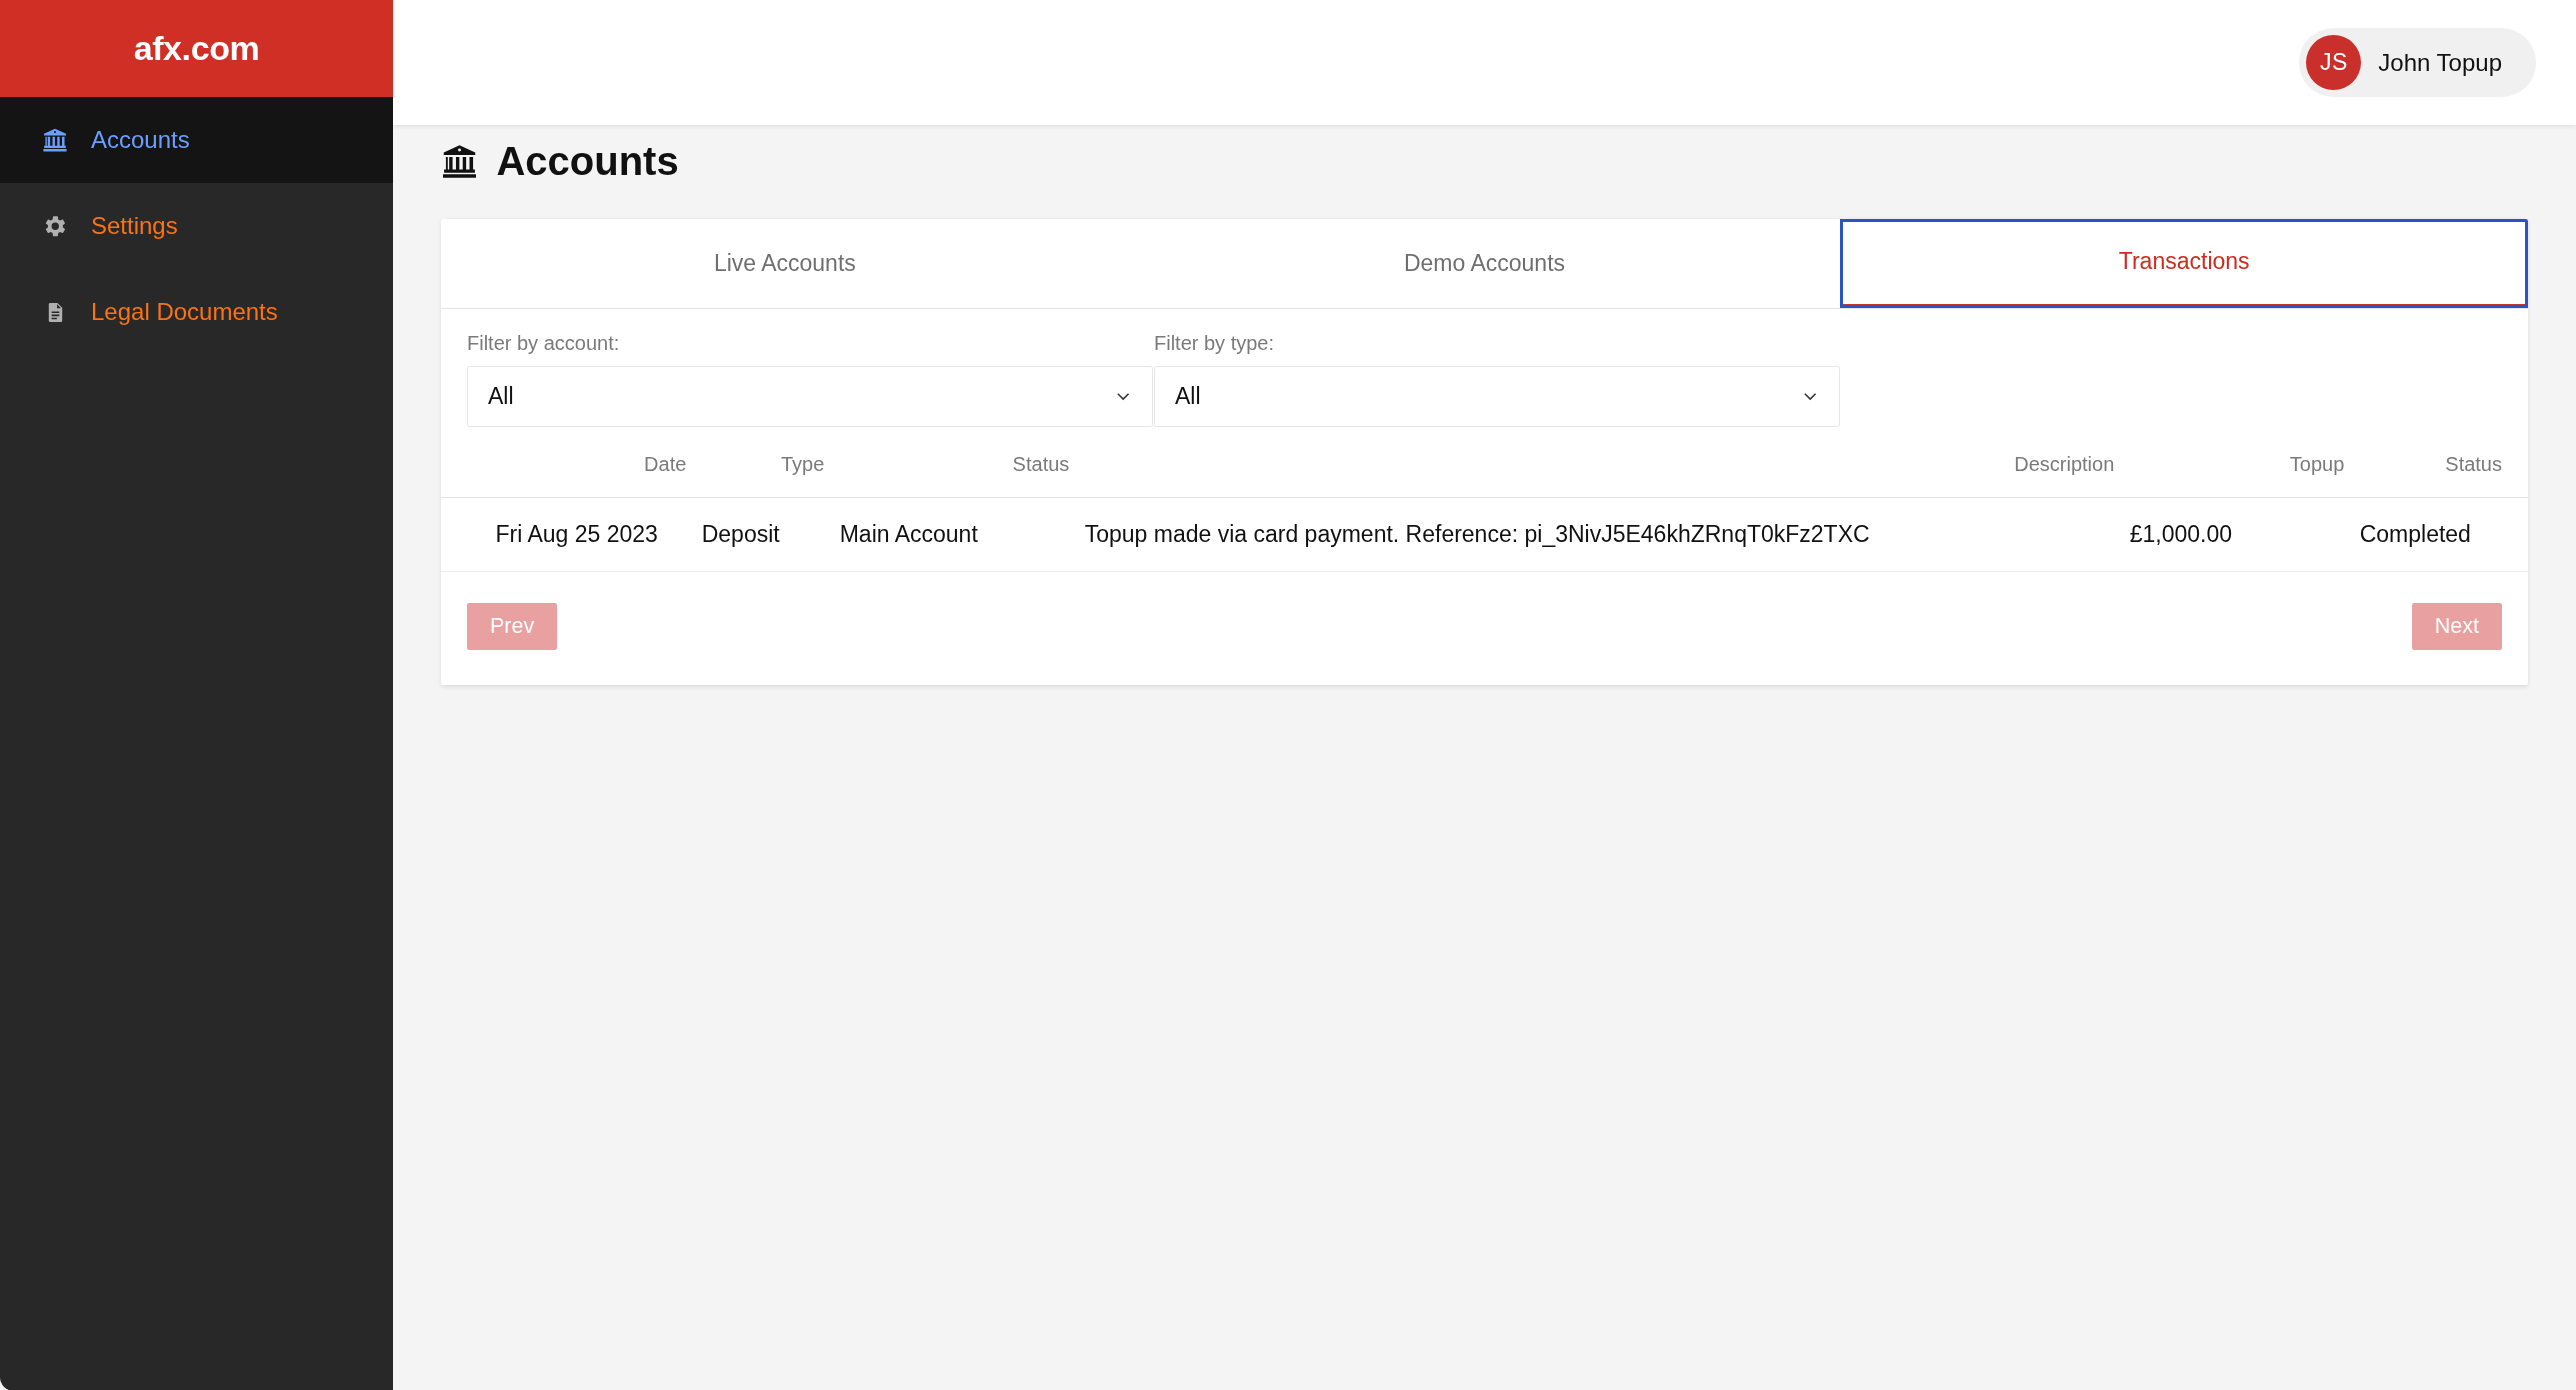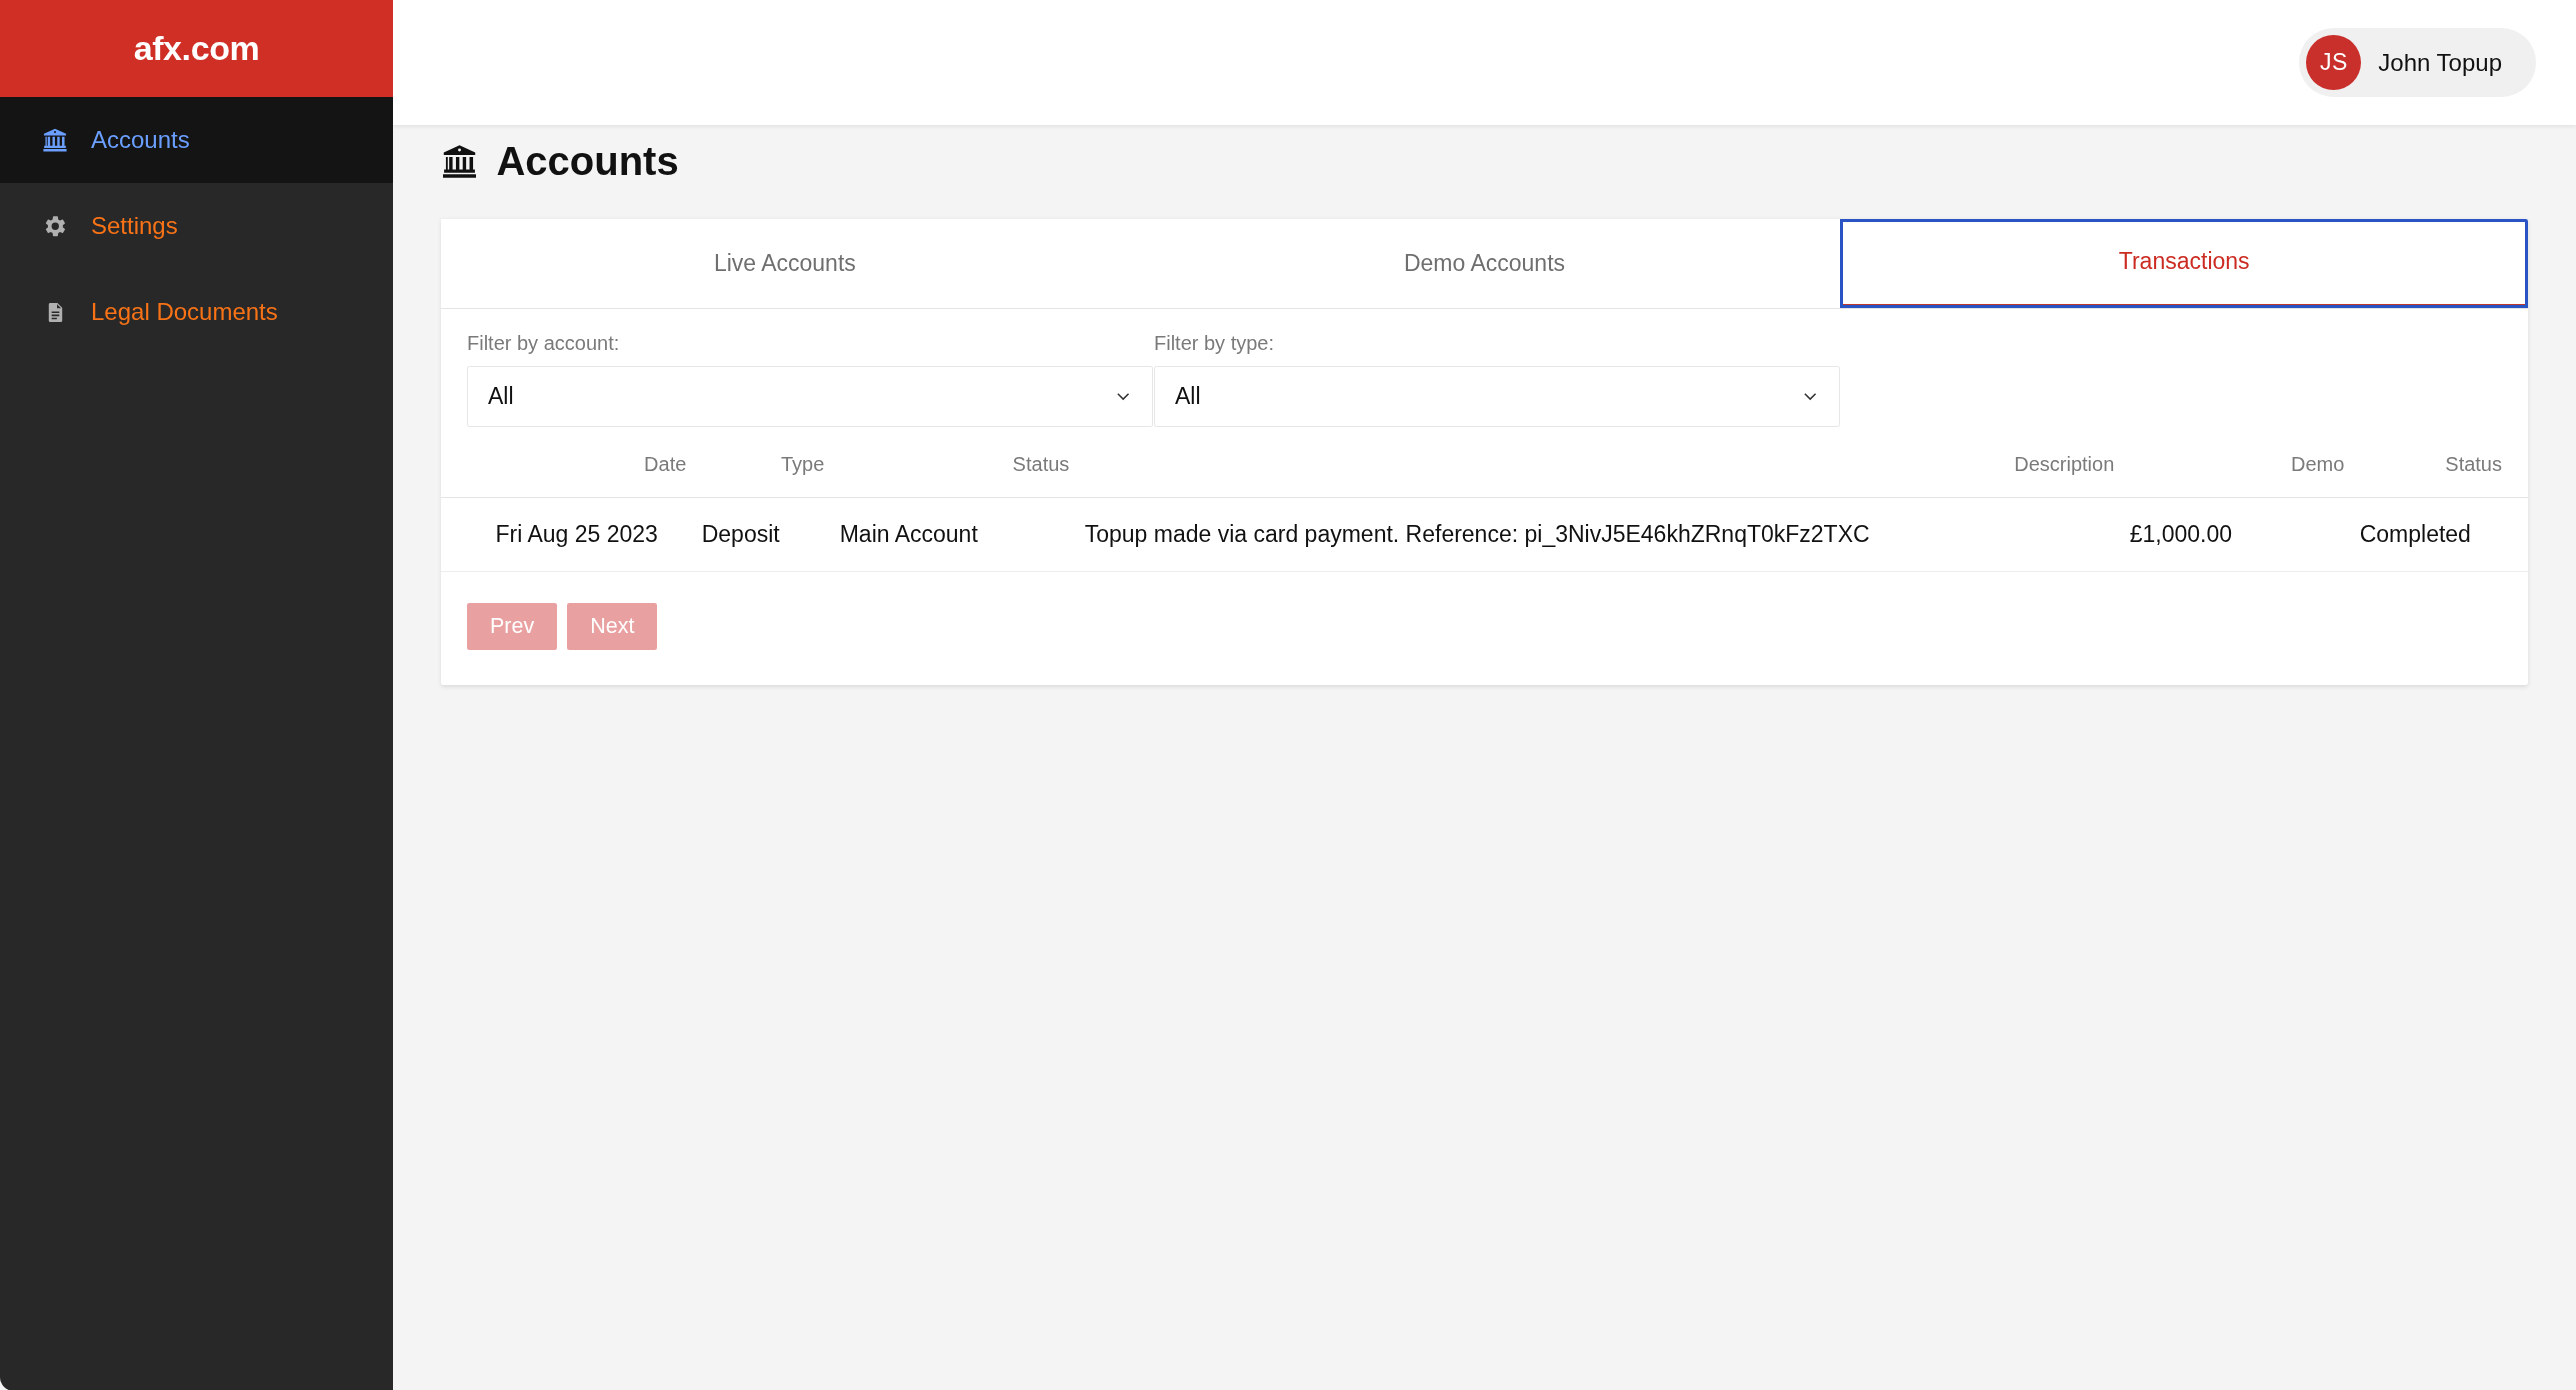--- a/index.html
+++ b/index.html
@@ -221,21 +221,21 @@
   .col-date   { width: 253px; padding-left: 26px !important; text-align: center; }
   .col-type   { width: 138px; }
   .col-acct   { width: 245px; }
   .col-desc   { }
   .col-value  { width: 230px; }
   .col-status { width: 176px; padding-right: 26px !important; }
 
   
   #pagination {
     display: flex;
-    justify-content: flex-start;
+    justify-content: space-between;
     gap: 10px;
     padding: 31px 26px 35px 26px;
   }
   .page-btn {
     background: #e9a0a0;
     color: #ffffff;
     border: none;
     border-radius: 2.3px;
     font-size: 21.5px;
     padding: 10.7px 23px;
@@ -334,21 +334,21 @@
 
       </div>
 
       <table id="txn-table">
         <thead>
           <tr>
             <th class="col-date">Date</th>
             <th class="col-type">Type</th>
             <th class="col-acct">Status</th>
             <th class="col-desc">Description</th>
-            <th class="col-value">Demo</th>
+            <th class="col-value">Topup</th>
             <th class="col-status">Status</th>
           </tr>
         </thead>
         <tbody>
           <tr>
             <td class="col-date">Fri Aug 25 2023</td>
             <td class="col-type">Deposit</td>
             <td class="col-acct">Main Account</td>
             <td class="col-desc">Topup made via card payment. Reference: pi_3NivJ5E46khZRnqT0kFz2TXC</td>
             <td class="col-value">£1,000.00</td>

